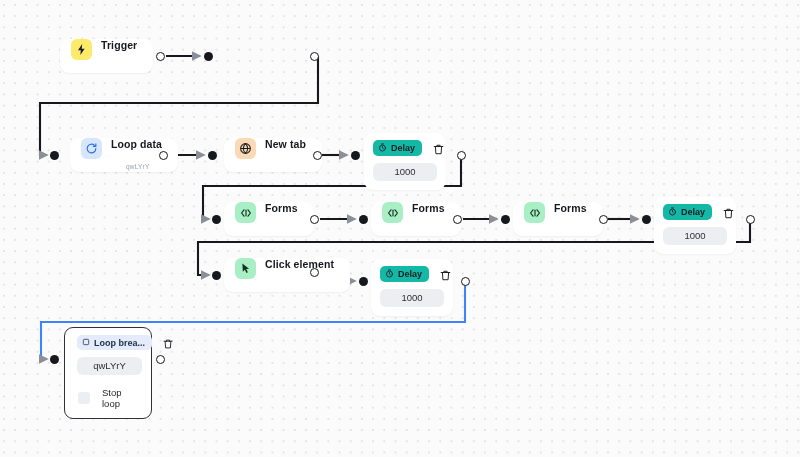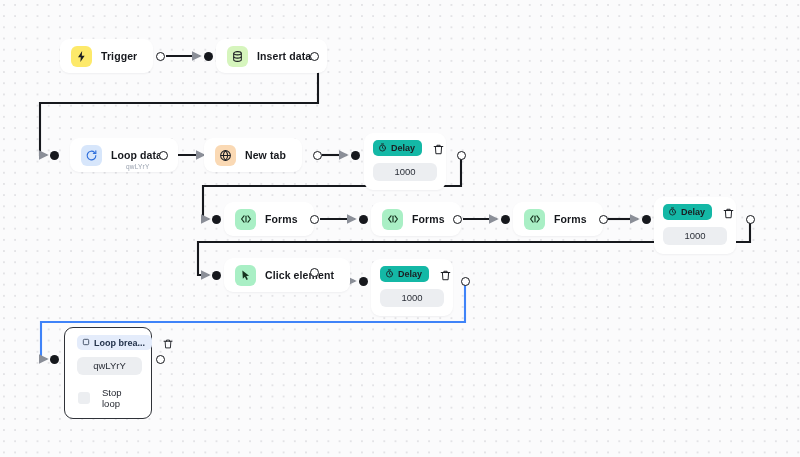--- a/index.html
+++ b/index.html
@@ -27,21 +27,21 @@
     height: 457px;
   }
 
   
   .node {
     position: absolute;
     background: #ffffff;
     border-radius: 9px;
     box-shadow: 0 1px 2px rgba(16,24,40,0.05);
     display: flex;
-    align-items: center;
+    align-items: flex-start;
     box-sizing: border-box;
   }
   .node.simple {
     height: 34px;
     padding: 0 16px 0 11px;
     gap: 9px;
   }
   .node-label {
     font-size: 10.5px;
     font-weight: 700;
@@ -209,49 +209,39 @@
     <span class="tile" style="background:#fde96a;">
       <svg width="13" height="13" viewBox="0 0 24 24" fill="#1b1d22">
         <path d="M13.2 2 5.6 13.3h5.1L9.9 22l7.9-11.6h-5.3L13.2 2z"></path>
       </svg>
     </span>
     <span class="node-label">Trigger</span>
   </div>
   <span class="port out" style="left:156px; top:51.5px;"></span>
   <span class="port in" style="left:204px; top:51.5px;"></span>
 
-  <div class="node simple" style="left:216px; top:39px;">
-    <span class="tile" style="background:#d6f5bd;">
-      <svg width="13" height="13" viewBox="0 0 24 24" fill="none" stroke="#1b1d22" stroke-width="1.9">
-        <ellipse cx="12" cy="6" rx="7" ry="3"></ellipse>
-        <path d="M5 6v12c0 1.7 3.1 3 7 3s7-1.3 7-3V6"></path>
-        <path d="M5 12c0 1.7 3.1 3 7 3s7-1.3 7-3"></path>
-      </svg>
-    </span>
-    <span class="node-label">Insert data</span>
-  </div>
   <span class="port out" style="left:310px; top:51.5px;"></span>
 
   <span class="port in" style="left:50px; top:150.5px;"></span>
 
   <div class="node simple" style="left:70px; top:138px;">
     <span class="tile" style="background:#d7e6fb;">
       <svg width="13" height="13" viewBox="0 0 24 24" fill="none" stroke="#2f6fdc" stroke-width="2.1" stroke-linecap="round">
         <path d="M20 12a8 8 0 1 1-2.4-5.7"></path>
         <path d="M20 3.5V8h-4.6"></path>
       </svg>
     </span>
     <span class="node-label">Loop data</span>
   </div>
   <span class="sub-label" style="left:126px; top:163px;">qwLYrY</span>
 
   <span class="port out" style="left:159px; top:150.5px;"></span>
   <span class="port in" style="left:208px; top:150.5px;"></span>
 
-  <div class="node simple" style="left:204px; top:138px;">
+  <div class="node simple" style="left:224px; top:138px;">
     <span class="tile" style="background:#fad9b4;">
       <svg width="13" height="13" viewBox="0 0 24 24" fill="none" stroke="#1b1d22" stroke-width="1.9">
         <circle cx="12" cy="12" r="9"></circle>
         <path d="M3 12h18"></path>
         <path d="M12 3c2.6 2.7 4 5.8 4 9s-1.4 6.3-4 9c-2.6-2.7-4-5.8-4-9s1.4-6.3 4-9z"></path>
       </svg>
     </span>
     <span class="node-label">New tab</span>
   </div>
   <span class="port out" style="left:313px; top:150.5px;"></span>

